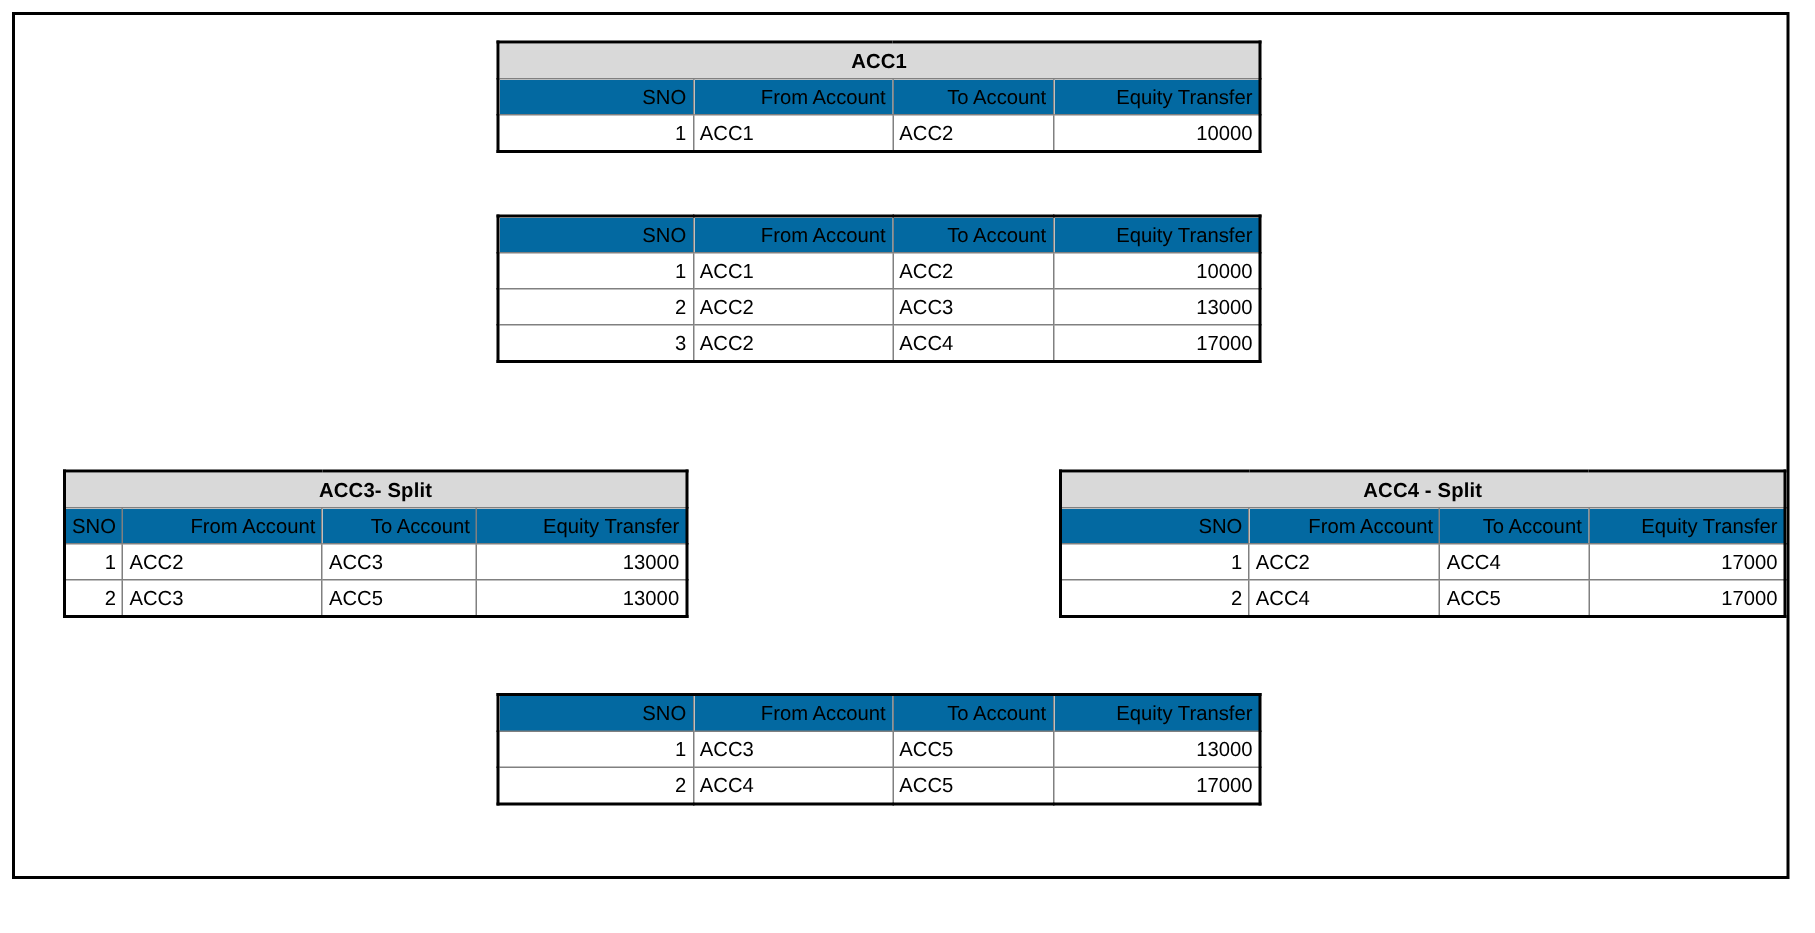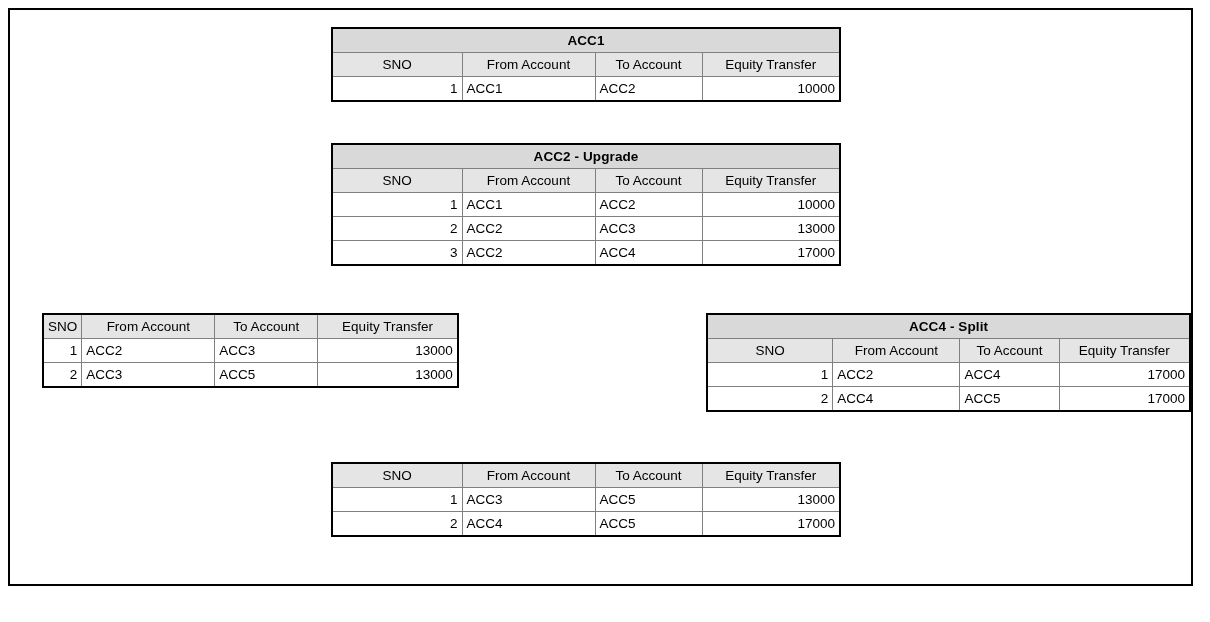--- a/index.html
+++ b/index.html
@@ -51,22 +51,22 @@
     overflow: hidden;
   }
   table.acct tr.title-row th {
     background: #d9d9d9;
     font-weight: bold;
     text-align: center;
     letter-spacing: 0.1px;
     border: 1px solid #808080;
   }
   table.acct tr.head-row td {
-    background: #e5e5e5;
-    text-align: center;
+    background: #0369a1;
+    text-align: right;
   }
   table.acct td.num {
     text-align: right;
   }
   table.acct td.txt {
     text-align: left;
   }
   
   .wide col.c-sno  { width: 130px; }
   .wide col.c-from { width: 133px; }
@@ -119,23 +119,20 @@
 
     <div class="tbl-wrap" style="left:297px; top:133px;">
       <table class="acct wide">
         <colgroup>
             <col class="c-sno">
             <col class="c-from">
             <col class="c-to">
             <col class="c-eq">
           </colgroup>
         <tbody>
-            <tr class="title-row">
-          <th colspan="4">ACC2 - Upgrade</th>
-        </tr>
         <tr class="head-row">
           <td class="txt">SNO</td>
           <td class="txt">From Account</td>
           <td class="txt">To Account</td>
           <td class="txt">Equity Transfer</td>
         </tr>
         <tr>
           <td class="num">1</td>
           <td class="txt">ACC1</td>
           <td class="txt">ACC2</td>
@@ -159,20 +156,23 @@
 
     <div class="tbl-wrap" style="left:8px; top:303px;">
       <table class="acct narrow">
         <colgroup>
             <col class="c-sno">
             <col class="c-from">
             <col class="c-to">
             <col class="c-eq">
           </colgroup>
         <tbody>
+            <tr class="title-row">
+          <th colspan="4">ACC3- Split</th>
+        </tr>
         <tr class="head-row">
           <td class="txt">SNO</td>
           <td class="txt">From Account</td>
           <td class="txt">To Account</td>
           <td class="txt">Equity Transfer</td>
         </tr>
         <tr>
           <td class="num">1</td>
           <td class="txt">ACC2</td>
           <td class="txt">ACC3</td>

